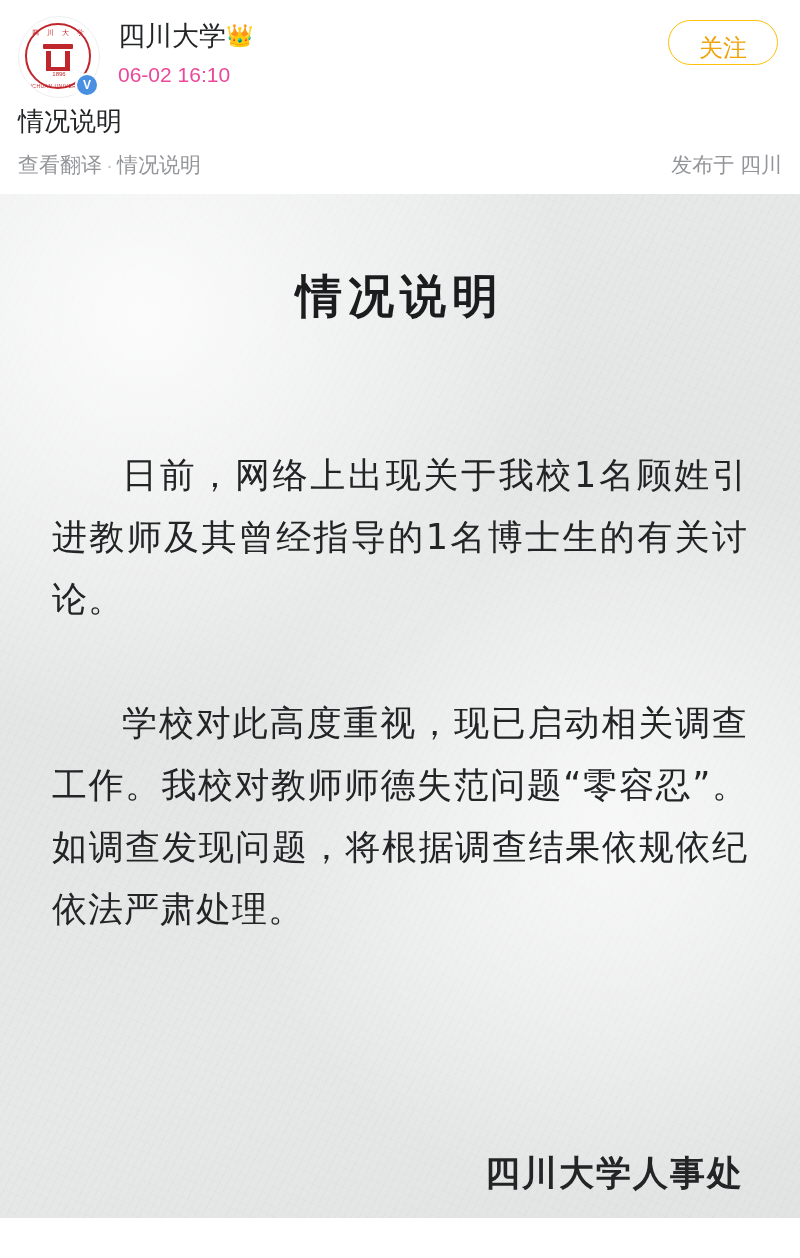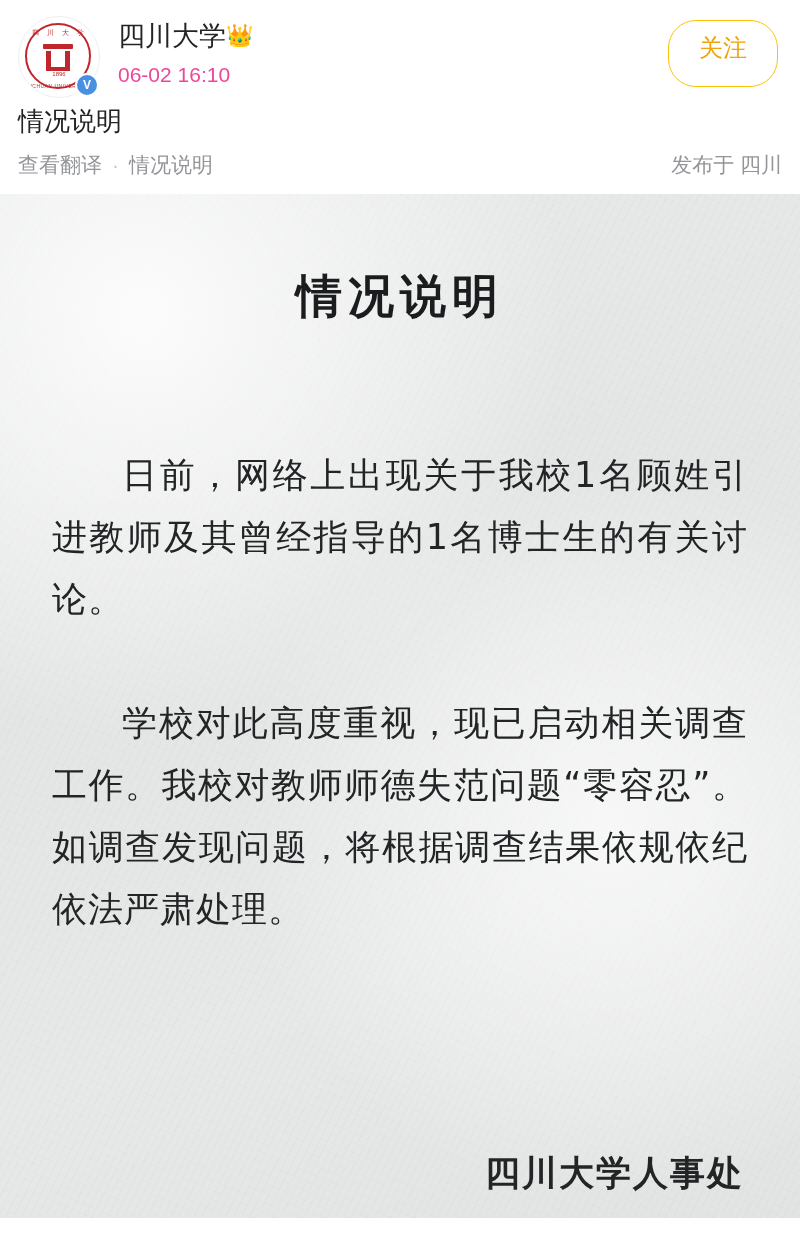--- a/index.html
+++ b/index.html
@@ -153,21 +153,21 @@
     font-size: 21px;
     color: #ec4899;
     line-height: 26px;
   }
 
   .follow-button {
     position: absolute;
     right: 22px;
     top: 20px;
     width: 110px;
-    height: 67px;
+    height: 45px;
     border: 1px solid #ffc107;
     border-radius: 28px;
     color: #f0a30a;
     font-size: 24px;
     line-height: 54px;
     text-align: center;
     background: #ffffff;
     box-sizing: border-box;
     cursor: pointer;
   }
@@ -183,21 +183,21 @@
     display: flex;
     align-items: center;
     padding: 14px 18px 16px 18px;
     font-size: 21px;
     color: #939599;
     line-height: 26px;
   }
   .meta-left {
     display: flex;
     align-items: center;
-    gap: 10px;
+    gap: 4px;
   }
   .meta-link {
     color: #939599;
     cursor: pointer;
   }
   .meta-dot {
     color: #c4c6c9;
   }
   .meta-right {
     margin-left: auto;

